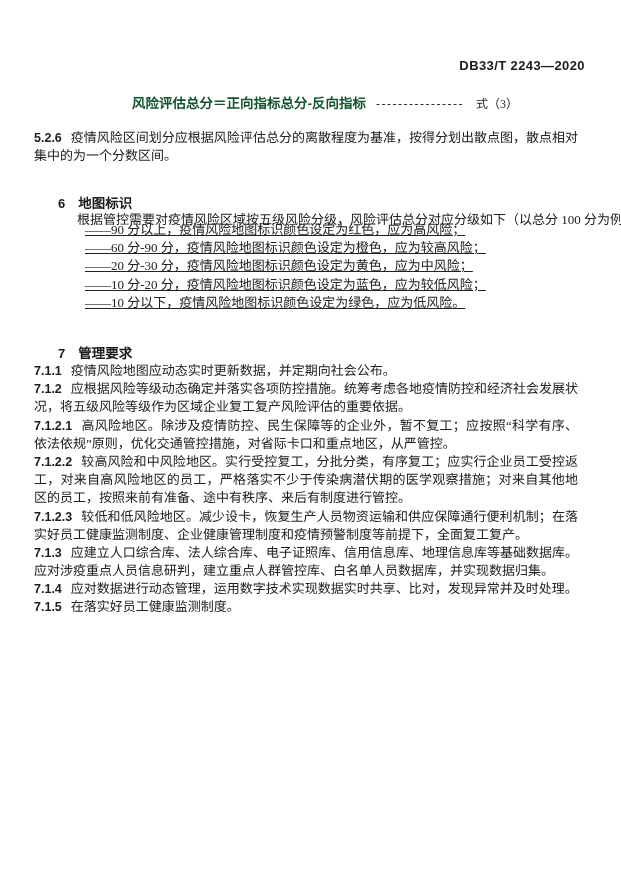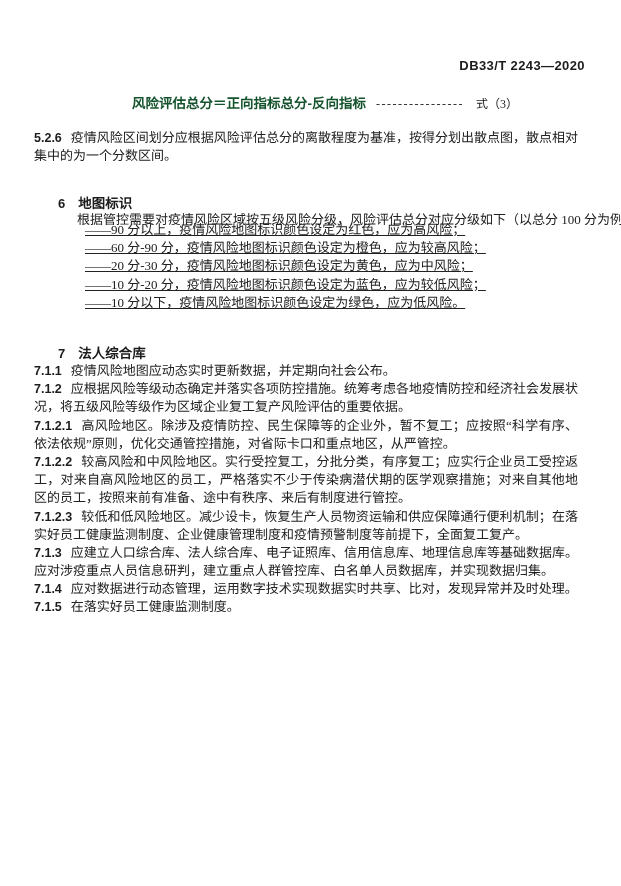--- a/index.html
+++ b/index.html
@@ -77,21 +77,21 @@
 
   <div class="list" style="top:221px">
     <div class="li">——90 分以上，疫情风险地图标识颜色设定为红色，应为高风险；</div>
     <div class="li">——60 分-90 分，疫情风险地图标识颜色设定为橙色，应为较高风险；</div>
     <div class="li">——20 分-30 分，疫情风险地图标识颜色设定为黄色，应为中风险；</div>
     <div class="li">——10 分-20 分，疫情风险地图标识颜色设定为蓝色，应为较低风险；</div>
     <div class="li">——10 分以下，疫情风险地图标识颜色设定为绿色，应为低风险。</div>
   </div>
 
   <h2 class="sec" style="top:326px">
-    <span class="num">7</span><span>法人综合库</span>
+    <span class="num">7</span><span>管理要求</span>
   </h2>
 
   <p class="blk" style="top:354px">
     <span class="num">7.1.1</span><span>疫情风险地图应动态实时更新数据，并定期向社会公布。</span>
   </p>
 
   <p class="blk" style="top:372px">
     <span class="num">7.1.2</span><span>应根据风险等级动态确定并落实各项防控措施。统筹考虑各地疫情防控和经济社会发展状况，将五级风险等级作为区域企业复工复产风险评估的重要依据。</span>
   </p>
 

